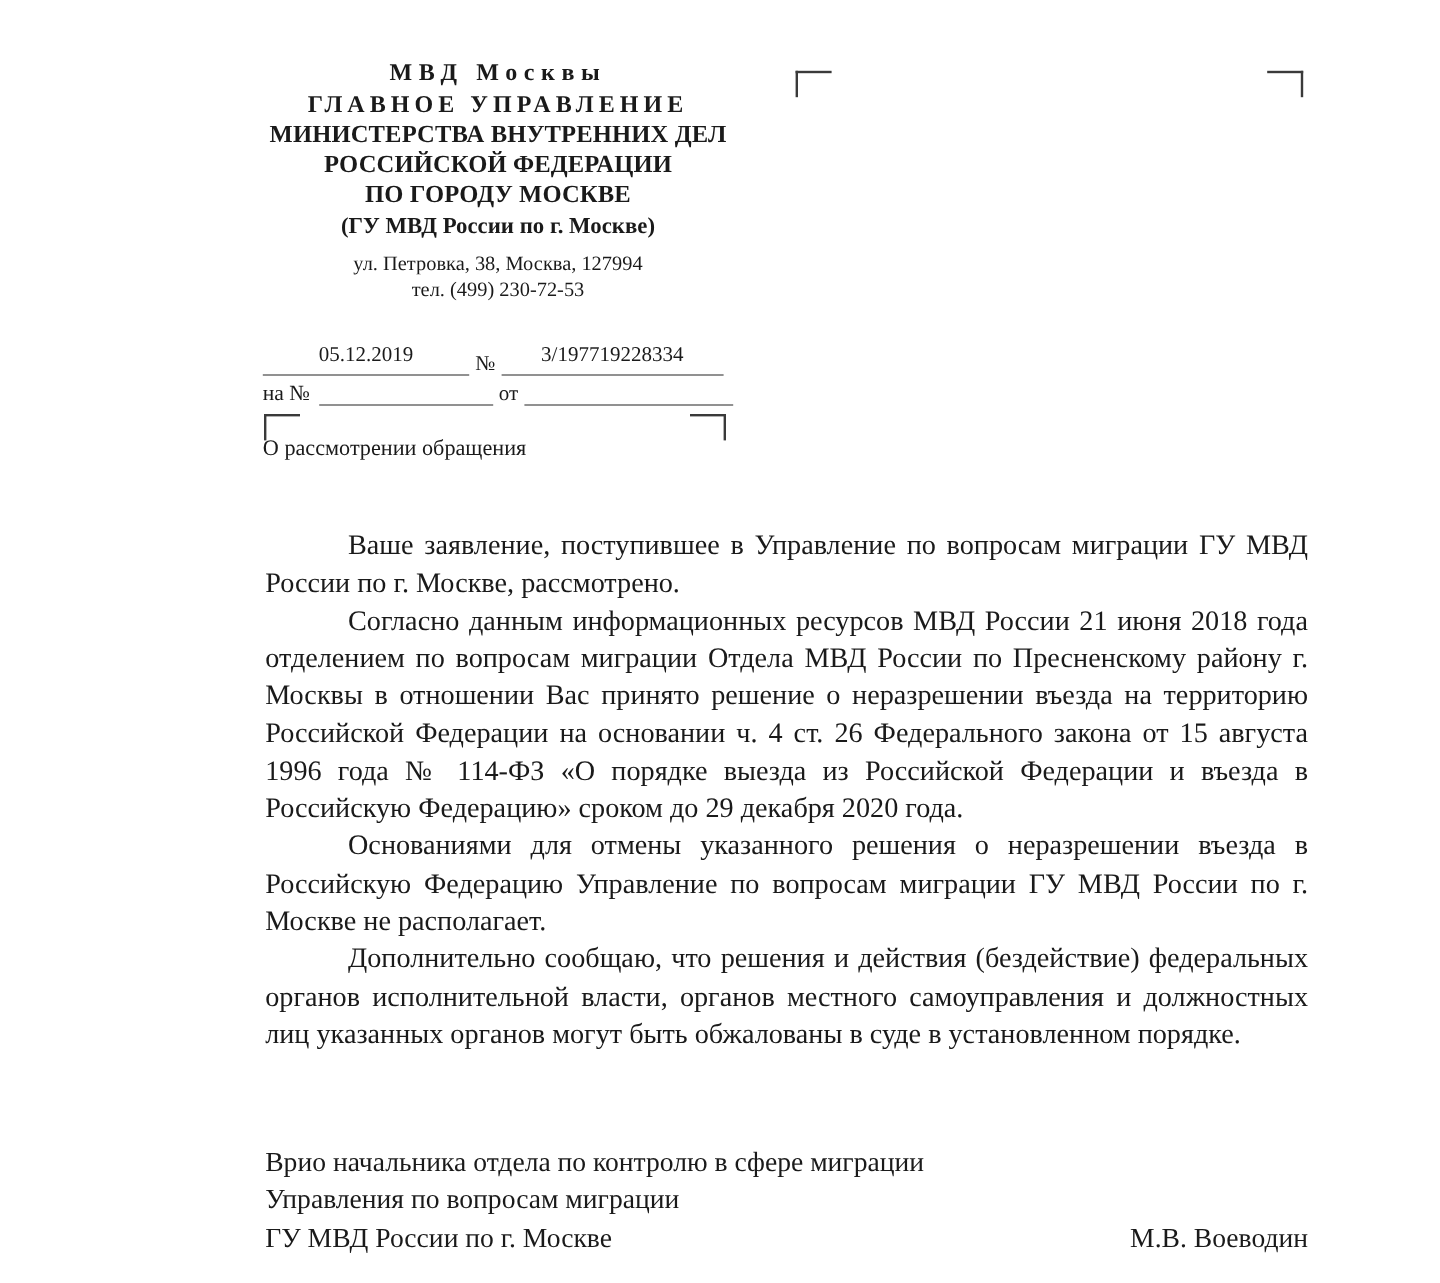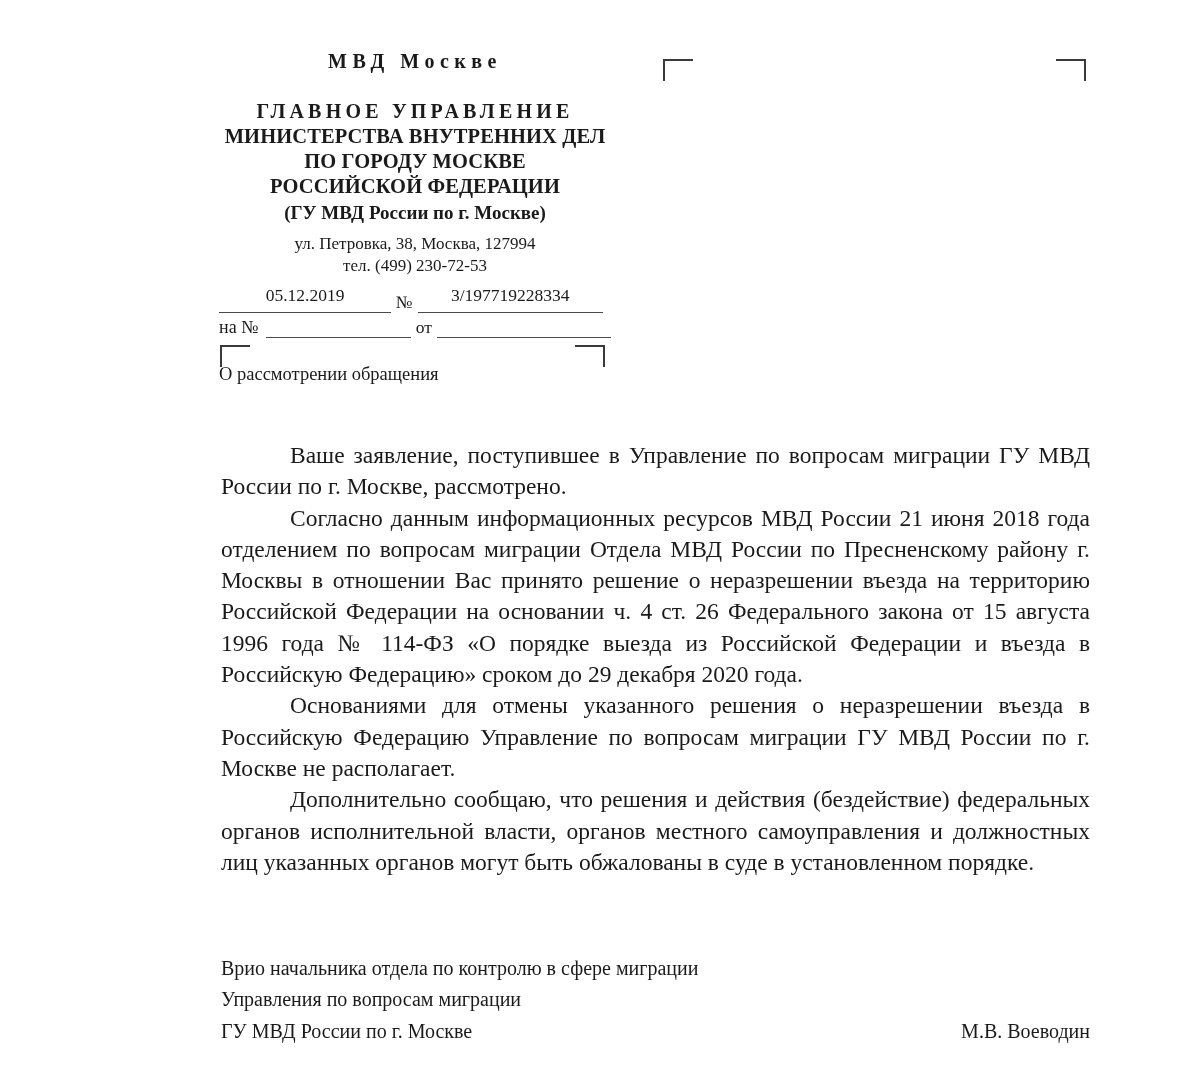--- a/index.html
+++ b/index.html
@@ -34,21 +34,20 @@
 
   .ministry-line {
     font-size: 20px;
     font-weight: bold;
     letter-spacing: 5.5px;
     line-height: 26px;
     white-space: nowrap;
   }
 
   .org-block {
-    margin-top: 24px;
   }
 
   .org-line-1 {
     font-size: 20px;
     font-weight: bold;
     letter-spacing: 4.2px;
     line-height: 26px;
     white-space: nowrap;
   }
 
@@ -181,21 +180,21 @@
     margin: 0;
     text-indent: 69px;
   }
 
   
   .signature {
     position: absolute;
     left: 221px;
     top: 953px;
     width: 869px;
-    font-size: 20px;
+    font-size: 23px;
     line-height: 31.3px;
   }
 
   .sig-line {
     white-space: nowrap;
   }
 
   .sig-last {
     display: flex;
     justify-content: space-between;
@@ -205,27 +204,27 @@
   .sig-name {
     white-space: nowrap;
   }
 </style>
 </head>
 <body>
 
 <div class="page">
 
   <div class="letterhead">
-    <div class="ministry-line">МВД Москве</div>
+    <div class="ministry-line">МВД Москвы</div>
 
     <div class="org-block">
       <div class="org-line-1">ГЛАВНОЕ УПРАВЛЕНИЕ</div>
       <div class="org-line">МИНИСТЕРСТВА ВНУТРЕННИХ ДЕЛ</div>
+      <div class="org-line">РОССИЙСКОЙ ФЕДЕРАЦИИ</div>
       <div class="org-line">ПО ГОРОДУ МОСКВЕ</div>
-      <div class="org-line">РОССИЙСКОЙ ФЕДЕРАЦИИ</div>
       <div class="org-paren">(ГУ МВД России по г. Москве)</div>
     </div>
 
     <div class="address-block">
       <div>ул. Петровка, 38, Москва, 127994</div>
       <div>тел. (499) 230-72-53</div>
     </div>
   </div>
 
   <div class="bracket tl bracket-addr-left"></div>

